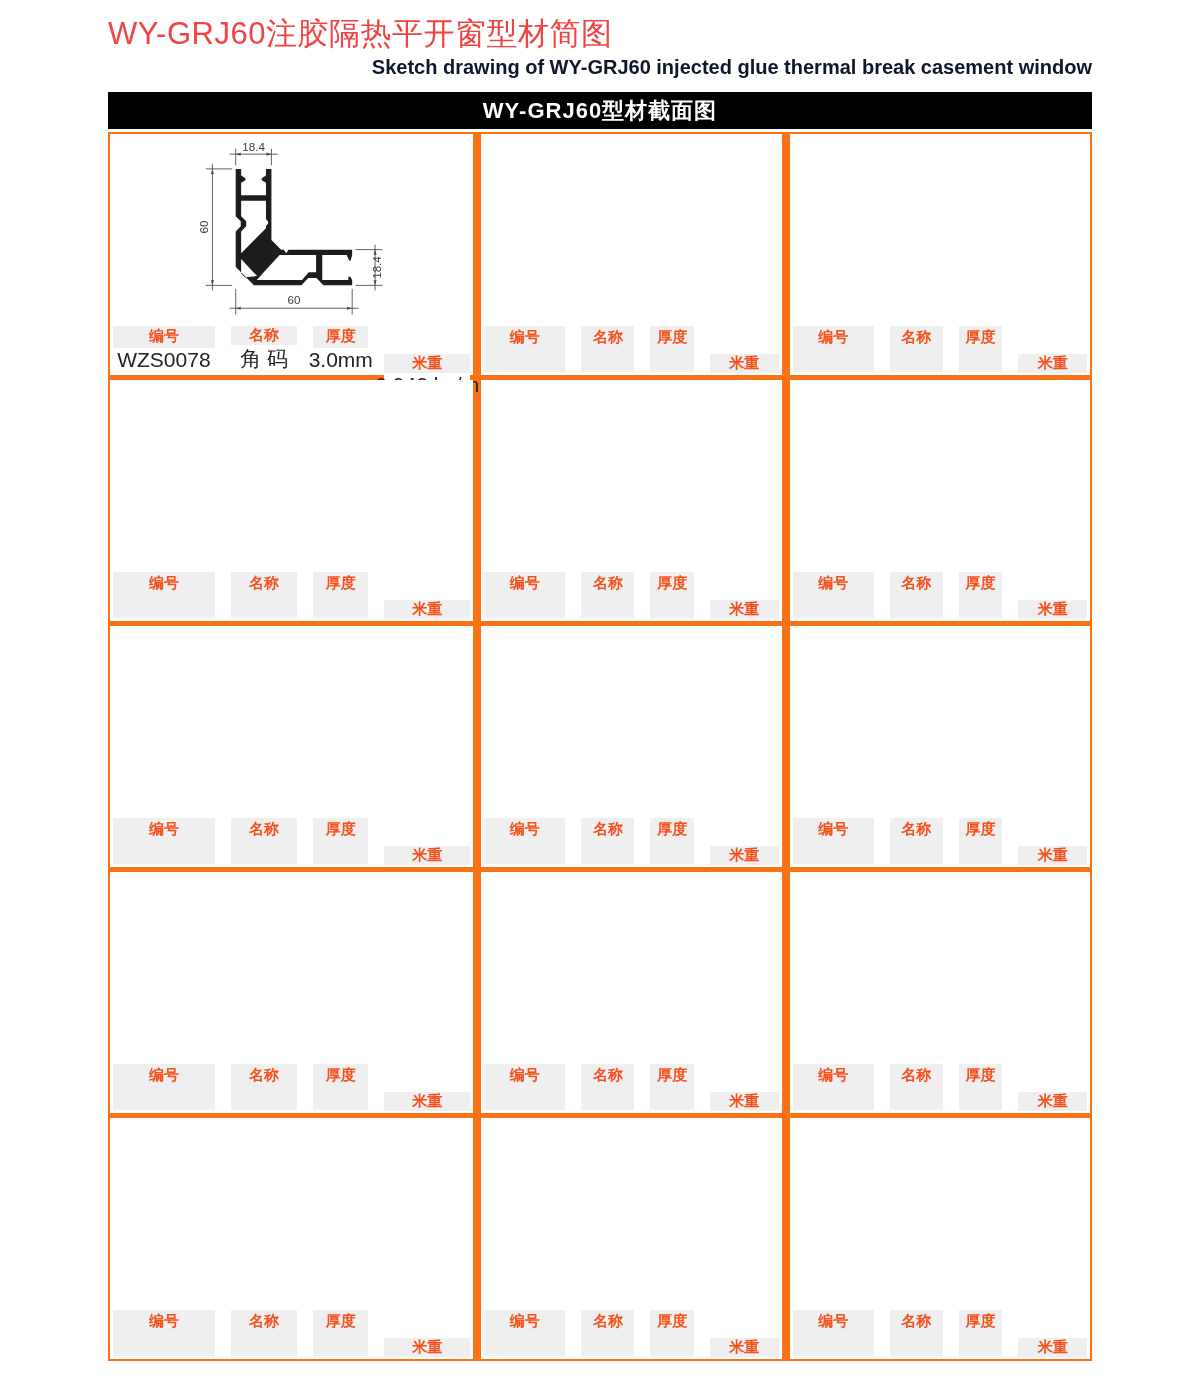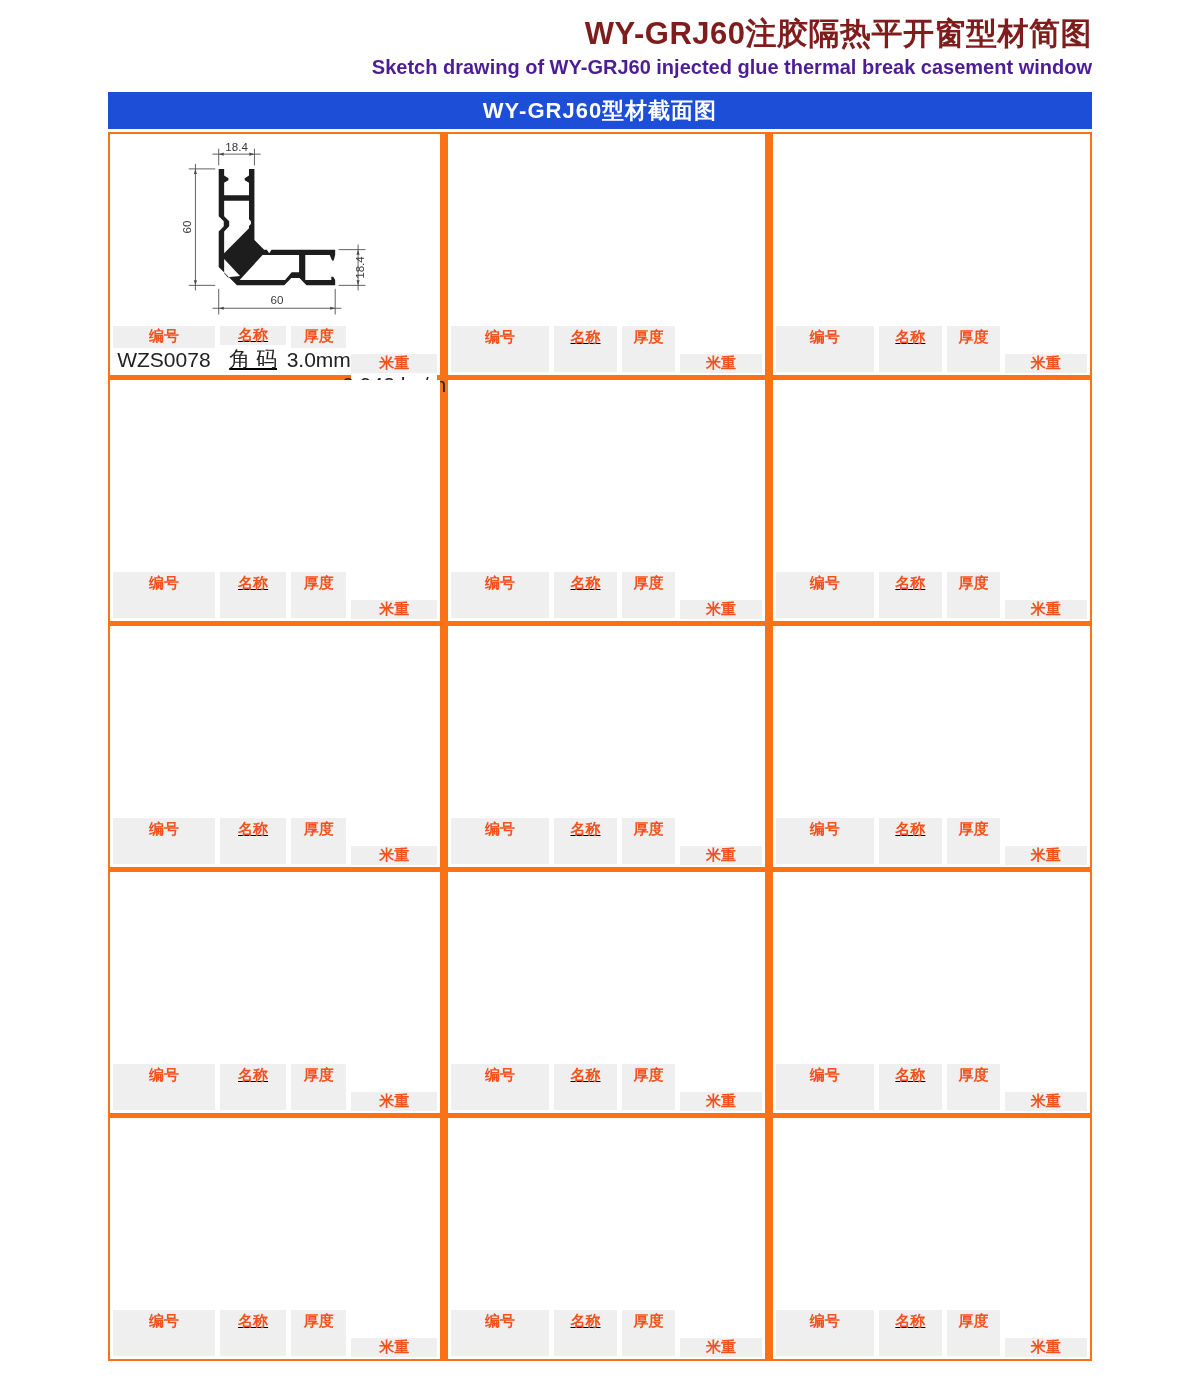--- a/index.html
+++ b/index.html
@@ -3,45 +3,45 @@
 <meta charset="utf-8">
 <style>
   html,body{margin:0;padding:0;background:#ffffff;}
   body{
     width:1198px;height:1379px;position:relative;
     font-family:"Liberation Sans","DejaVu Sans",sans-serif;
     -webkit-font-smoothing:antialiased;
   }
   .content{position:absolute;left:108px;top:0;width:984px;}
   .page-title{
-    margin-top:16px;text-align:right;font-size:31px;font-weight:bold;
-    color:#7f1d1d;letter-spacing:0.5px;line-height:1.15;
+    margin-top:16px;text-align:left;font-size:31px;font-weight:normal;
+    color:#ef4444;letter-spacing:0.5px;line-height:1.15;
   }
   .page-subtitle{
     margin-top:3px;text-align:right;font-size:20px;font-weight:bold;
-    color:#4c1d95;line-height:1.2;
+    color:#0f172a;line-height:1.2;
   }
   .banner{
-    margin-top:13px;height:37px;background:#1d4ed8;color:#ffffff;
+    margin-top:13px;height:37px;background:#000000;color:#ffffff;
     font-size:22px;font-weight:bold;text-align:center;line-height:37px;
     letter-spacing:1px;
   }
   .grid{
     margin-top:3px;background:#f97316;padding:2px;
     display:grid;grid-template-columns:repeat(3,1fr);gap:5px 8px;
   }
   .cell{
     height:241px;background:#ffffff;box-sizing:border-box;
     display:flex;flex-direction:column;padding:3px;
   }
   .draw-area{flex:1;display:flex;align-items:center;justify-content:center;overflow:hidden;}
-  .spec-row{height:46px;display:flex;gap:5px;}
+  .spec-row{height:46px;display:flex;gap:16px;}
   .spec-col{display:flex;flex-direction:column;min-width:0;}
   .spec-col:nth-child(1){flex:104 0 0;}
-  .spec-col:nth-child(2){flex:68 0 0;text-decoration:underline;}
+  .spec-col:nth-child(2){flex:68 0 0;}
   .spec-col:nth-child(3){flex:56 0 0;}
   .spec-col:nth-child(4){flex:88 0 0;margin-top:28px;}
   .spec-header{
     height:24px;background:#EFEFEF;color:#F4511E;font-weight:bold;
     font-size:15px;display:flex;align-items:center;justify-content:center;
     white-space:nowrap;
   }
   .spec-value{
     flex:1;background:#ffffff;color:#222222;font-size:21px;
     display:flex;align-items:center;justify-content:center;white-space:nowrap;

